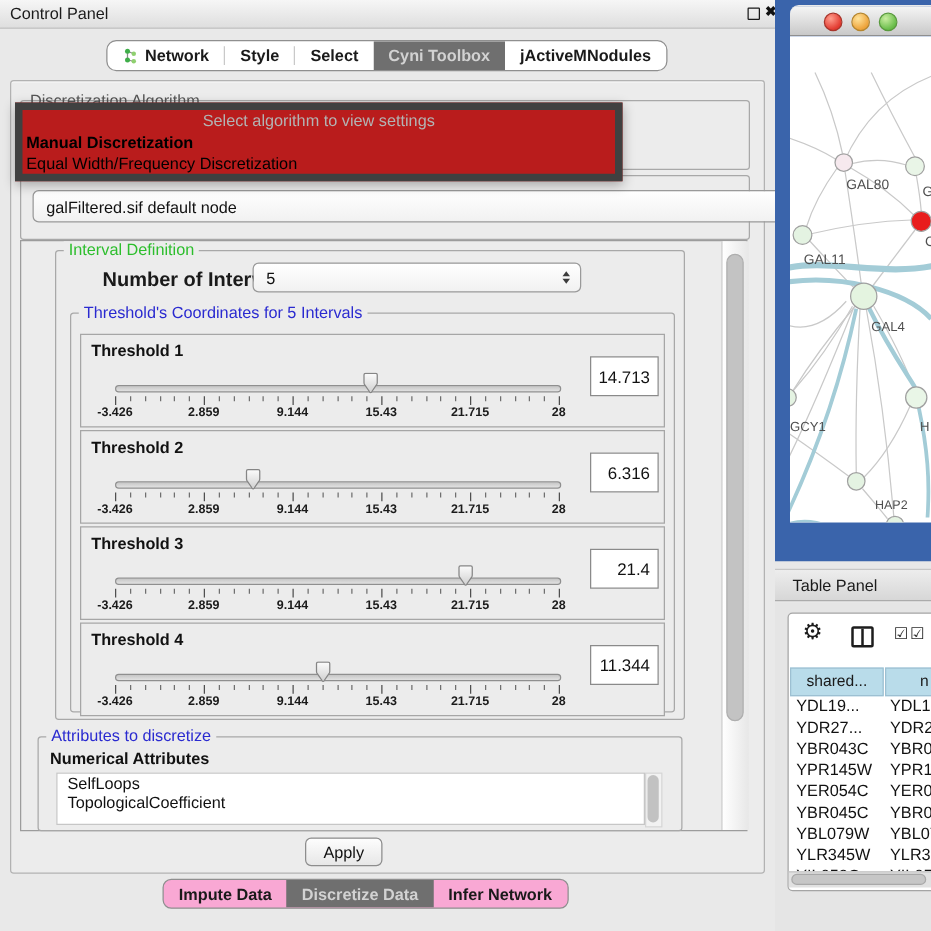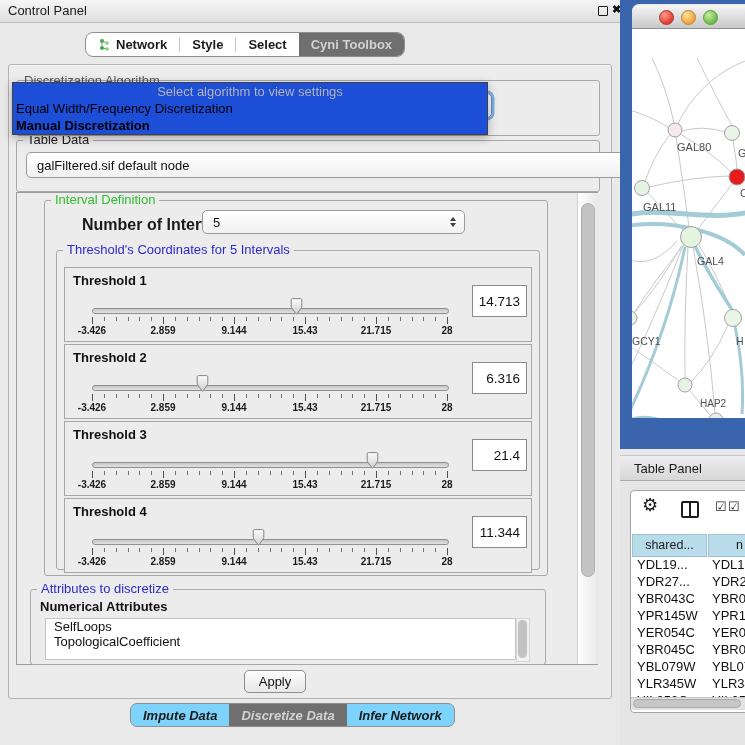--- a/index.html
+++ b/index.html
@@ -28,21 +28,21 @@
   .group-label{position:absolute;top:-8px;left:6px;background:#ececec;padding:0 4px;font-size:13px;line-height:14px;}
   .green{color:#2dbe2d;} .blue{color:#2a2ad0;}
 
   .combo{position:absolute;background:linear-gradient(#ffffff,#f1f1f1);border:1px solid #9a9a9a;
          border-radius:5px;font-size:13px;color:#111;line-height:24px;padding-left:10px;box-sizing:border-box;}
   .arrows{position:absolute;right:8px;top:50%;transform:translateY(-50%);display:flex;flex-direction:column;gap:2px;}
   .arr-up{width:0;height:0;border-left:3.5px solid transparent;border-right:3.5px solid transparent;border-bottom:4px solid #3c3c3c;}
   .arr-dn{width:0;height:0;border-left:3.5px solid transparent;border-right:3.5px solid transparent;border-top:4px solid #3c3c3c;}
   .focus-ring{box-shadow:0 0 0 2.5px rgba(105,165,225,.85);border-color:#5b8fd2;}
 
-  .popup{left:12px;top:82px;width:474px;height:51px;background:#1d4ed8;border:1px solid #404040;
+  .popup{left:12px;top:82px;width:474px;height:51px;background:#b91c1c;border:6px solid #404040;
          box-shadow:0 3px 9px rgba(0,0,0,.3);z-index:20;}
   .popup .prompt{height:17px;line-height:17px;text-align:center;color:#b3b3b3;font-size:13px;}
   .popup .item{height:17px;line-height:17px;padding-left:3px;font-size:13px;color:#000;white-space:nowrap;}
   .popup .item.bold{font-weight:bold;}
 
   .scroll-panel{left:16px;top:192px;width:582px;height:473px;background:#ececec;border:1px solid #9c9c9c;box-sizing:border-box;}
   .vtrack{left:577px;top:193px;width:21px;height:471px;background:linear-gradient(to right,#ffffff,#e7e7e7);border-left:1px solid #cfcfcf;}
   .vthumb{left:581px;top:203px;width:12px;height:372px;background:#c3c3c3;border:1px solid #aeaeae;border-radius:7px;}
 
   .th-box{position:absolute;left:7px;width:468px;height:75px;background:#ececec;border:1px solid #a6a6a6;box-sizing:border-box;}
@@ -60,22 +60,22 @@
   .attr-list{position:absolute;left:45px;top:618px;width:471px;height:42px;background:#fff;border:1px solid #c6c6c6;
              overflow:hidden;box-sizing:border-box;}
   .list-item{font-size:13px;line-height:15px;padding-left:8px;color:#111;white-space:nowrap;}
   .ltrack{left:516px;top:618px;width:12px;height:42px;background:#f2f2f2;border:1px solid #d5d5d5;}
   .lthumb{left:518px;top:620px;width:9px;height:38px;background:#c2c2c2;border-radius:5px;}
 
   .btn{position:absolute;background:linear-gradient(#fdfdfd,#e7e7e7);border:1px solid #8d8d8d;border-radius:5px;
        font-size:13px;text-align:center;color:#111;}
   .apply{left:244px;top:670px;width:60px;height:21px;line-height:21px;}
 
-  .bottom-tabbar{left:130px;top:703px;height:22px;background:#7dd3fc;border:1px solid #8f8f8f;border-radius:7px;
-                 display:flex;align-items:stretch;overflow:hidden;font-style:italic;}
+  .bottom-tabbar{left:130px;top:703px;height:22px;background:#f9a8d4;border:1px solid #8f8f8f;border-radius:7px;
+                 display:flex;align-items:stretch;overflow:hidden;}
 
   
   .net-frame{left:620px;top:0;width:125px;height:449px;background:#3a64ab;}
   .net-titlebar{left:632px;top:4px;width:113px;height:25px;background:linear-gradient(#f5f5f5,#c9c9c9);
                 border-bottom:1px solid #8f8f8f;border-top-left-radius:7px;border-top:1px solid #e9e9e9;box-sizing:border-box;}
   .light{position:absolute;top:10px;width:13px;height:13px;border-radius:50%;}
   .light.red{left:659px;background:radial-gradient(circle at 35% 30%,#ff9d8d,#e23a30 70%);border:1px solid #a8352b;}
   .light.yellow{left:681px;background:radial-gradient(circle at 35% 30%,#ffe39a,#eda33b 70%);border:1px solid #b5862f;}
   .light.green{left:703px;background:radial-gradient(circle at 35% 30%,#c9eda1,#69bd4a 70%);border:1px solid #5a9a3e;}
   .net-canvas{left:632px;top:29px;width:113px;height:389px;background:#fff;overflow:hidden;}
@@ -135,37 +135,40 @@
     <div class="tab">
       <span>Style</span>
     </div>
     <div class="tab-sep"></div>
     <div class="tab">
       <span>Select</span>
     </div>
     <div class="tab selected">
       <span>Cyni Toolbox</span>
     </div>
+    <div class="tab">
+      <span>jActiveMNodules</span>
+    </div>
   </div>
 
 <div class="abs main-panel"></div>
 
 <div class="group" style="left:16px;top:80px;width:582px;height:54px;z-index:1"></div>
 <span class="abs" style="left:24px;top:73px;font-size:13px;color:#555;z-index:1">Discretization Algorithm</span>
 <div class="combo focus-ring" style="left:24px;top:93px;width:468px;height:25px;z-index:2">
   <span class="arrows">
       <span class="arr-up"></span>
       <span class="arr-dn"></span>
     </span>
 </div>
 
 <div class="abs popup">
   <div class="prompt">Select algorithm to view settings</div>
+  <div class="item bold">Manual Discretization</div>
   <div class="item">Equal Width/Frequency Discretization</div>
-  <div class="item bold">Manual Discretization</div>
 </div>
 
 <div class="group" style="left:16px;top:140px;width:582px;height:50px">
   <span class="group-label">Table Data</span>
 </div>
 <div class="combo" style="left:26px;top:152px;width:630px;height:26px;line-height:26px">
   <span>galFiltered.sif default node</span>
   <span class="arrows">
       <span class="arr-up"></span>
       <span class="arr-dn"></span>

